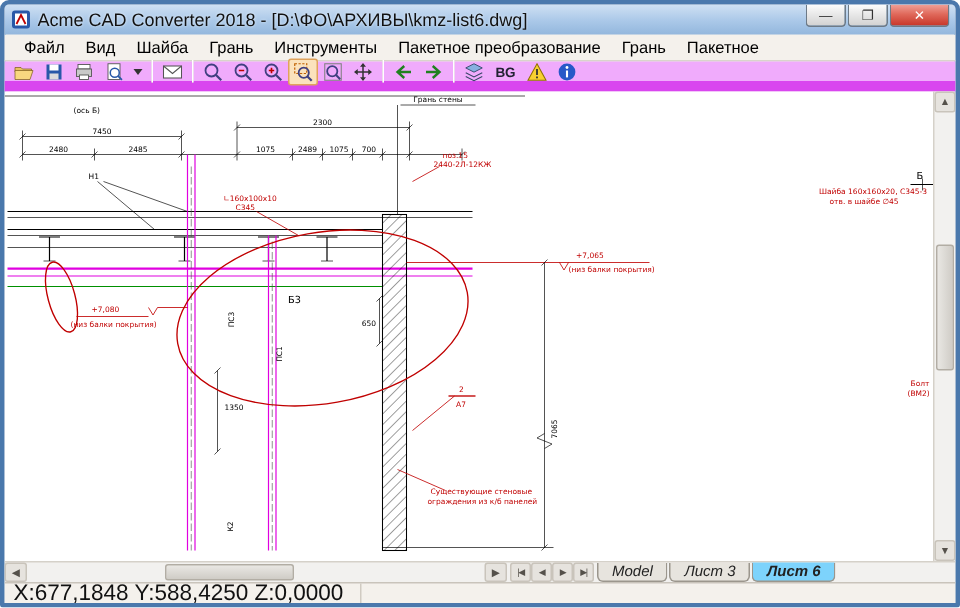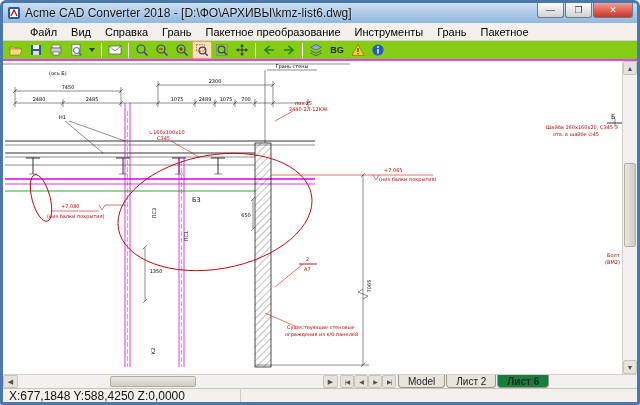--- a/index.html
+++ b/index.html
@@ -26,28 +26,28 @@
     font-size:9px;color:#333;border-radius:0 0 3px 3px;margin-left:1px;
     background:linear-gradient(to bottom,#fdfdfd,#e9e9e9 45%,#d2d2d2);
     cursor:default;
   }
   .win-btn.min,.win-btn.max{width:27px;}
   .win-btn.close{width:40px;background:linear-gradient(to bottom,#f0a198,#e06a5c 45%,var(--close_red,#c8372a));color:#fff;font-weight:bold;}
   
   .menubar{
     height:18px;flex:0 0 18px;display:flex;align-items:center;
     background:#f4f1ec;border-bottom:1px solid #d9d4cb;font-size:11px;color:#000;
-    padding:0 20px;
+    padding:0 6px;
     text-align:right;
   }
   .menu-item{padding:2px 7px;white-space:nowrap;}
   
   .toolbar{
     height:20px;flex:0 0 20px;display:flex;align-items:center;
-    background:#84cc16;border-bottom:2px solid #d946ef;padding:0 3px;text-align:center;
+    background:#f0abfc;border-bottom:7px solid #d946ef;padding:0 3px;text-align:center;
   }
   .tb-btn{
     width:20px;height:18px;display:flex;align-items:center;justify-content:center;
     border:1px solid transparent;border-radius:2px;margin:0;
   }
   .tb-btn.narrow{width:12px;}
   .tb-btn.pressed{border-color:#e0a35c;background:#fbe2bd;}
   .tb-btn svg{display:block;}
   .tb-btn.bg-btn{font-size:9px;font-weight:bold;color:#223;width:22px;}
   .tb-sep{width:1px;height:15px;background:#c6c1b8;border-right:1px solid #fff;margin:0 3px;}
@@ -68,31 +68,31 @@
   
   .bottomrow{
     height:14px;flex:0 0 14px;display:flex;align-items:stretch;
     background:#f2f1ef;border-top:1px solid #d5d1c9;font-size:10px;
   }
   .hbtn{width:15px;flex:0 0 15px;background:#e6e3de;border:1px solid #c9c4bb;border-radius:2px;font-size:7px;color:#55514b;display:flex;align-items:center;justify-content:center;}
   .htrack{width:305px;flex:0 0 305px;position:relative;}
   .hthumb{position:absolute;top:1px;bottom:1px;left:92px;width:86px;background:linear-gradient(to bottom,#e9e7e3,#cfccc6);border:1px solid #b2ada4;border-radius:2px;}
   .tabnav{display:flex;margin-left:2px;}
   .tabnav .hbtn{width:14px;flex:0 0 14px;font-size:6px;letter-spacing:-1px;}
-  .sheet-tabs{display:flex;margin-left:2px;}
+  .sheet-tabs{display:flex;margin-left:2px;font-style:italic;}
   .sheet-tab{
     padding:0 9px;display:flex;align-items:center;border:1px solid #9b968d;border-top:none;
     background:#e7e4de;color:#222;border-radius:0 0 4px 4px;margin-right:1px;white-space:nowrap;
   }
-  .sheet-tab.active{background:#15803d;font-weight:bold;}
+  .sheet-tab.active{background:#7dd3fc;font-weight:bold;}
   .bottom-filler{flex:1 1 auto;}
   
   .statusbar{
     height:14px;flex:0 0 14px;display:flex;align-items:center;
-    background:#f4f1ec;border-top:1px solid #c9c4bb;font-size:12px;color:#111;
+    background:#f4f1ec;border-top:1px solid #c9c4bb;font-size:15px;color:#111;
   }
   .sb-panel{padding:0 6px;white-space:nowrap;height:100%;display:flex;align-items:center;}
   .sb-panel.coords{width:238px;flex:0 0 238px;border-right:1px solid #d0cbc2;}
   
   .k{stroke:#000;stroke-width:0.8;fill:none;}
   .kt{stroke:#000;stroke-width:0.45;fill:none;}
   .cl{stroke:#444;stroke-width:0.4;fill:none;stroke-dasharray:5 2;}
   .m{stroke:var(--magenta,#e000e0);stroke-width:1.5;fill:none;}
   .mt{stroke:var(--magenta,#e000e0);stroke-width:0.8;fill:none;}
   .g{stroke:var(--green,#009000);stroke-width:0.8;fill:none;}
@@ -121,24 +121,24 @@
     <div class="win-controls">
       <div class="win-btn min">—</div>
       <div class="win-btn max">❐</div>
       <div class="win-btn close">✕</div>
     </div>
   </div>
 
   <div class="menubar">
     <div class="menu-item">Файл</div>
     <div class="menu-item">Вид</div>
-    <div class="menu-item">Справка</div>
+    <div class="menu-item">Шайба</div>
     <div class="menu-item">Грань</div>
+    <div class="menu-item">Инструменты</div>
     <div class="menu-item">Пакетное преобразование</div>
-    <div class="menu-item">Инструменты</div>
     <div class="menu-item">Грань</div>
     <div class="menu-item">Пакетное</div>
   </div>
 
   <div class="toolbar">
     <div class="tb-btn">
       <svg width="14" height="14" viewBox="0 0 14 14">
         <path d="M1,4 h4 l1,1 h6 v2 h-11 z" fill="#e8c060" stroke="#806020" stroke-width="0.5"></path>
         <path d="M1,6 h12 l-2,6 h-10 z" fill="#f8d880" stroke="#806020" stroke-width="0.5"></path>
       </svg>
@@ -421,21 +421,21 @@
     </div>
     <div class="hbtn">▶</div>
     <div class="tabnav">
       <div class="hbtn">|◀</div>
       <div class="hbtn">◀</div>
       <div class="hbtn">▶</div>
       <div class="hbtn">▶|</div>
     </div>
     <div class="sheet-tabs">
       <div class="sheet-tab">Model</div>
-      <div class="sheet-tab">Лист 2</div>
+      <div class="sheet-tab">Лист 3</div>
       <div class="sheet-tab active">Лист 6</div>
     </div>
     <div class="bottom-filler"></div>
   </div>
 
   <div class="statusbar">
     <div class="sb-panel coords">X:677,1848 Y:588,4250 Z:0,0000</div>
   </div>
 
 </div>

